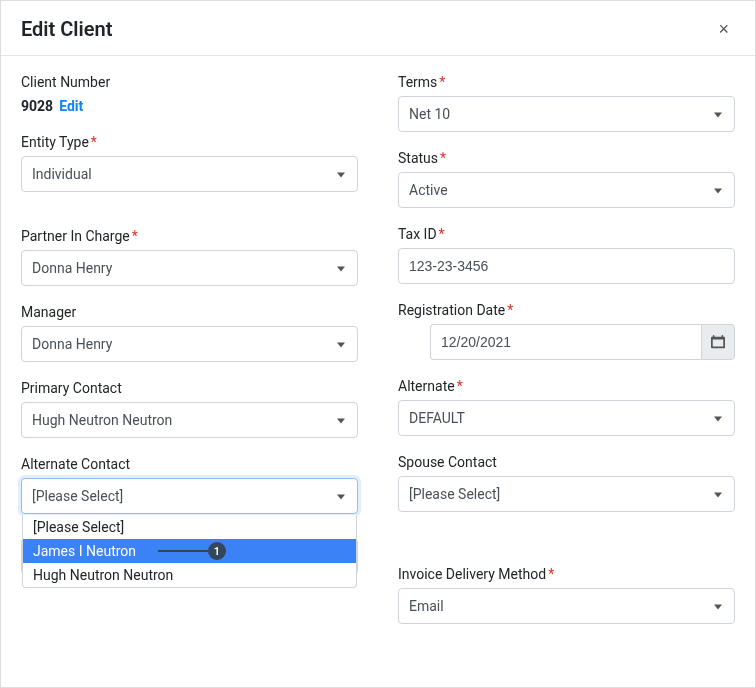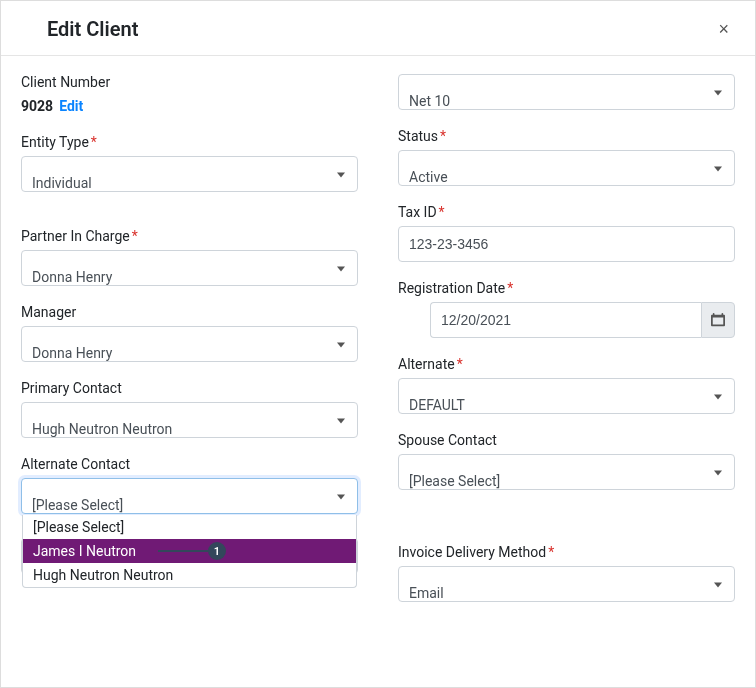--- a/index.html
+++ b/index.html
@@ -23,21 +23,20 @@
     padding: 16px 20px 14px 20px;
     border-bottom: 1px solid #e5e5e5;
     display: flex;
     justify-content: space-between;
     align-items: center;
   }
   .modal-title {
     font-size: 20px;
     font-weight: 600;
     color: #212529;
-    margin-left: 26px;
   }
   .close-btn {
     font-size: 18px;
     color: #555;
     cursor: pointer;
     background: none;
     border: none;
     line-height: 1;
   }
   .modal-body {
@@ -82,21 +81,20 @@
     color: #495057;
     background: #fff;
     outline: none;
     display: flex;
     align-items: center;
   }
   .form-select {
     position: relative;
     padding-right: 30px;
     cursor: pointer;
-    align-items: flex-end;
   }
   .form-select::after {
     content: "";
     position: absolute;
     right: 12px;
     top: 50%;
     transform: translateY(-30%);
     width: 0; height: 0;
     border-left: 4px solid transparent;
     border-right: 4px solid transparent;
@@ -139,21 +137,21 @@
     overflow: hidden;
   }
   .dropdown-item {
     padding: 4px 10px;
     font-size: 14px;
     color: #212529;
     cursor: pointer;
     position: relative;
   }
   .dropdown-item.selected {
-    background: #701a75;
+    background: #3b82f6;
     color: #fff;
   }
   .callout {
     position: absolute;
     right: 130px;
     top: 50%;
     transform: translateY(-50%);
     display: flex;
     align-items: center;
     gap: 0;
@@ -262,20 +260,21 @@
         <div class="form-select underlay-select">
             <span>Secure Digital File</span>
           </div>
       </div>
 
     </div>
 
     <div class="col">
 
       <div class="form-group">
+        <span class="label"><span>Terms</span><span class="req">*</span></span>
         <div class="form-select">
             <span>Net 10</span>
           </div>
       </div>
 
       <div class="form-group">
         <span class="label"><span>Status</span><span class="req">*</span></span>
         <div class="form-select">
             <span>Active</span>
           </div>

